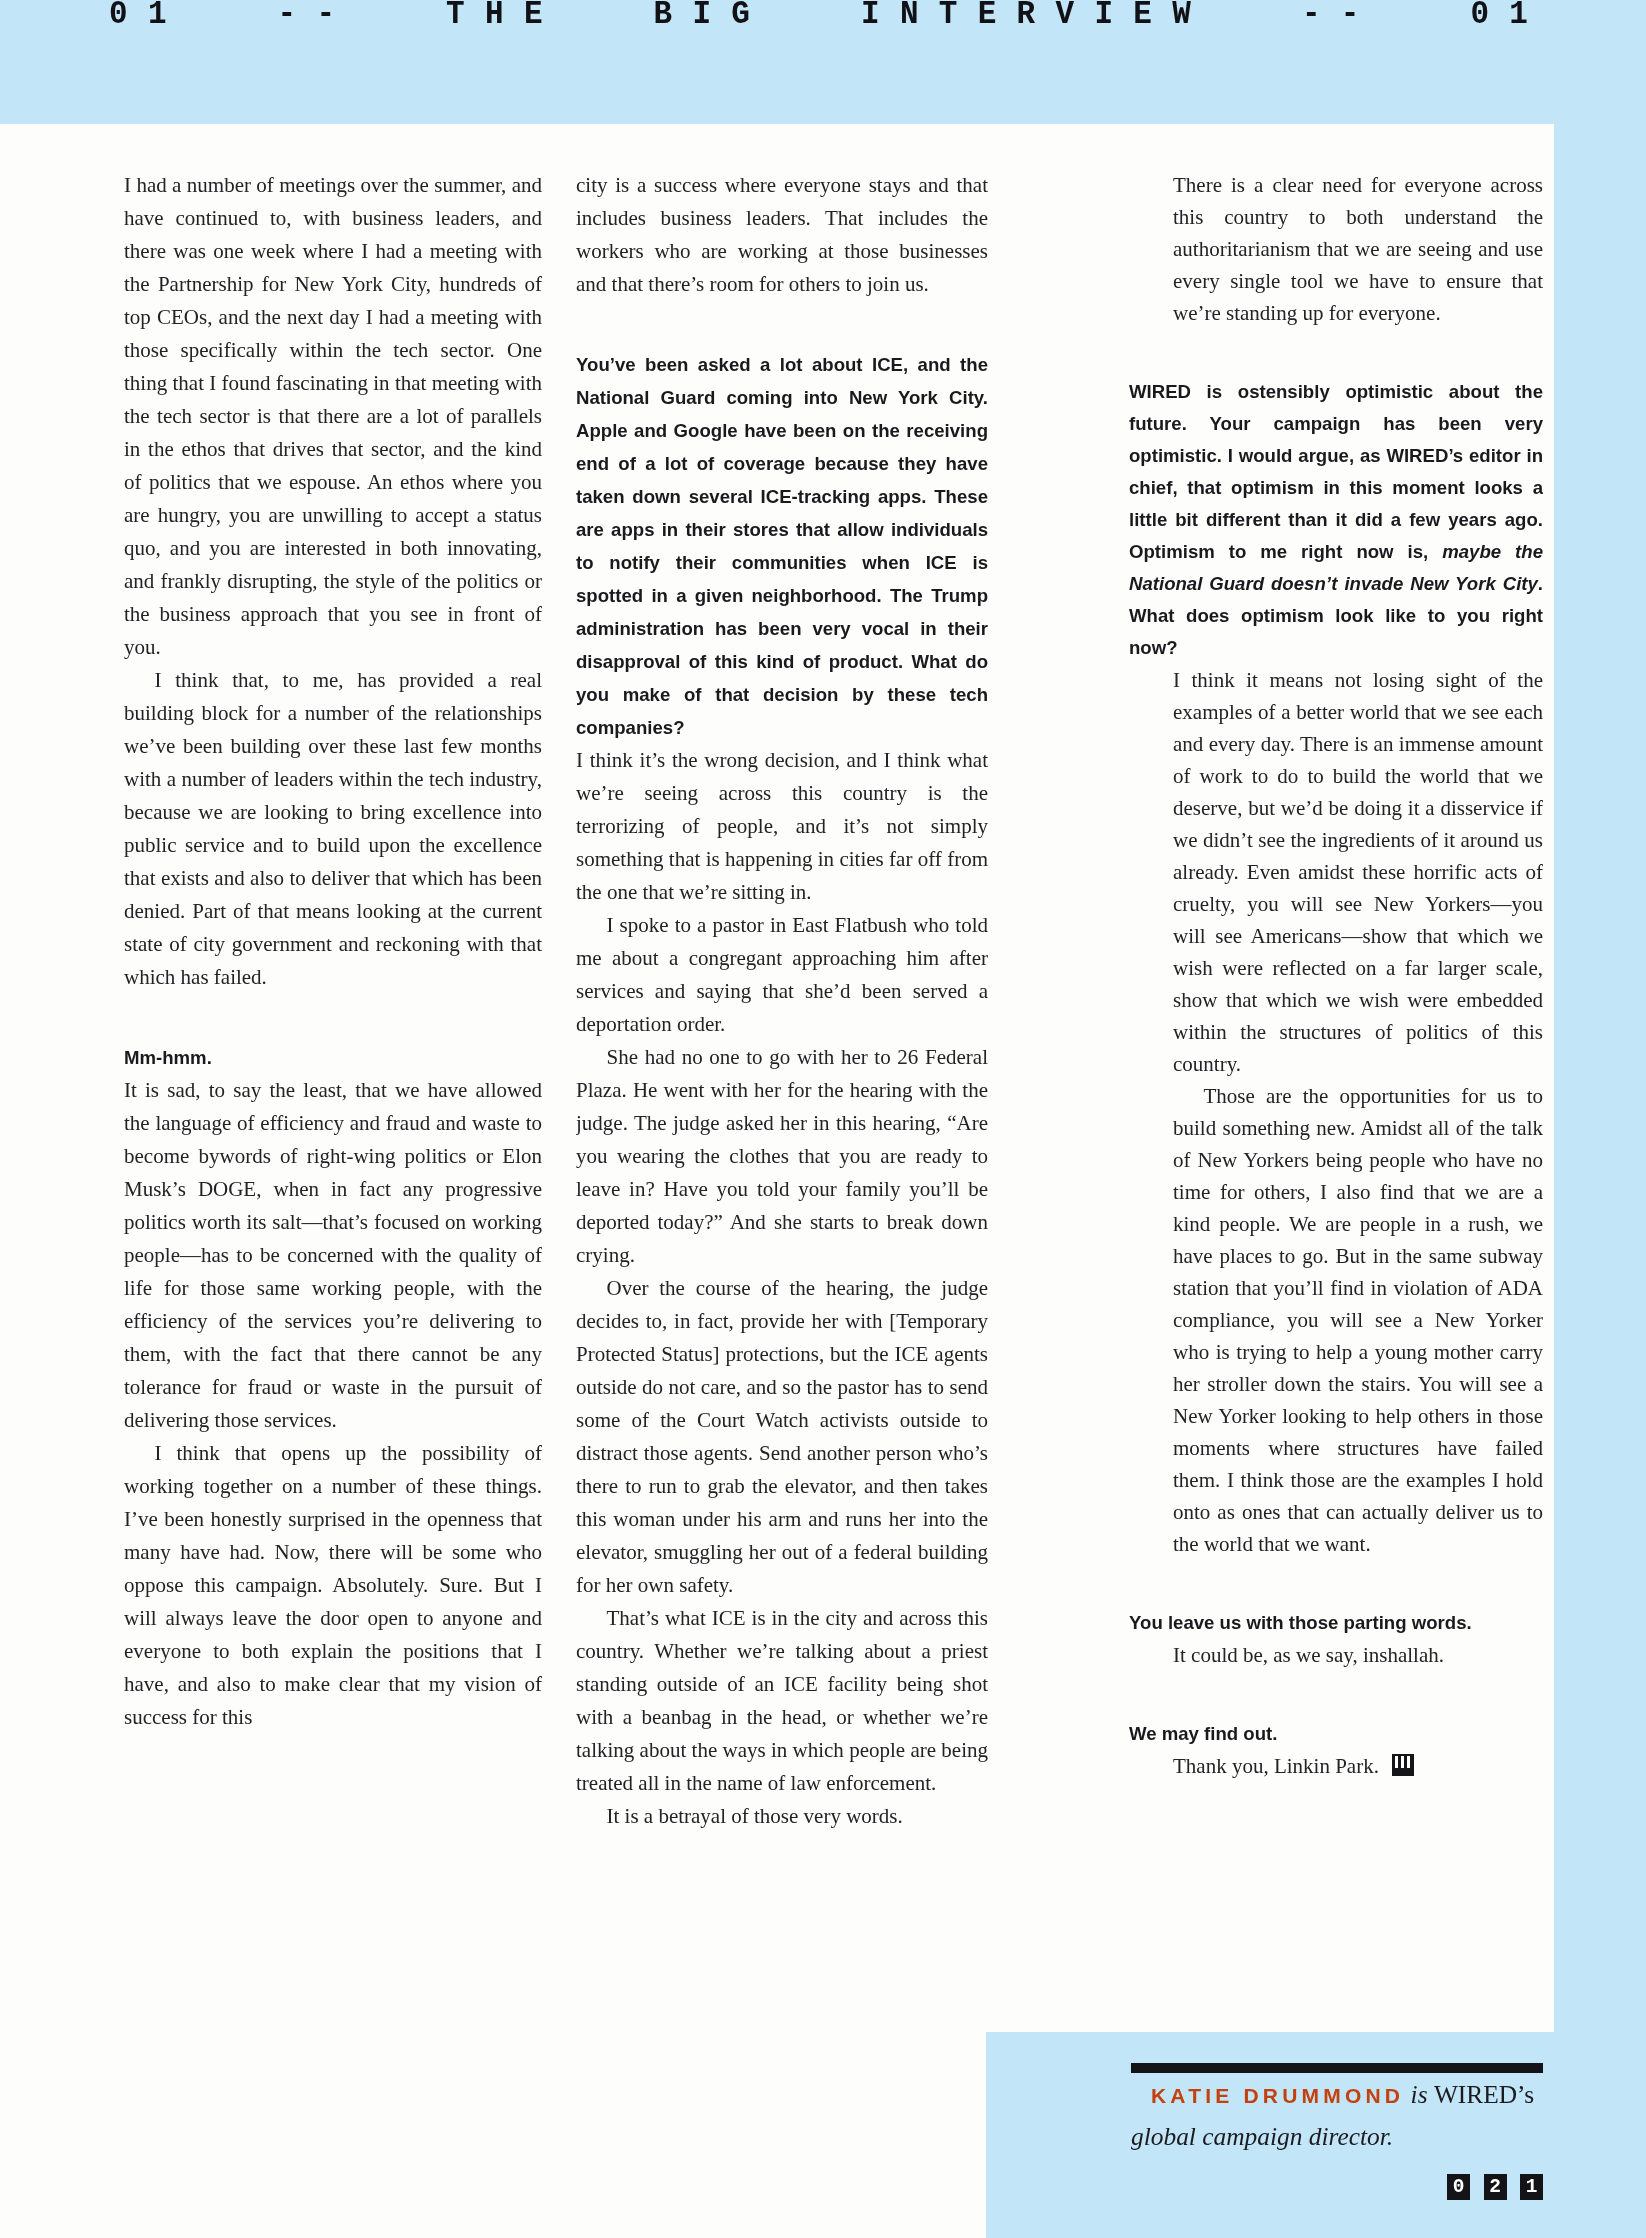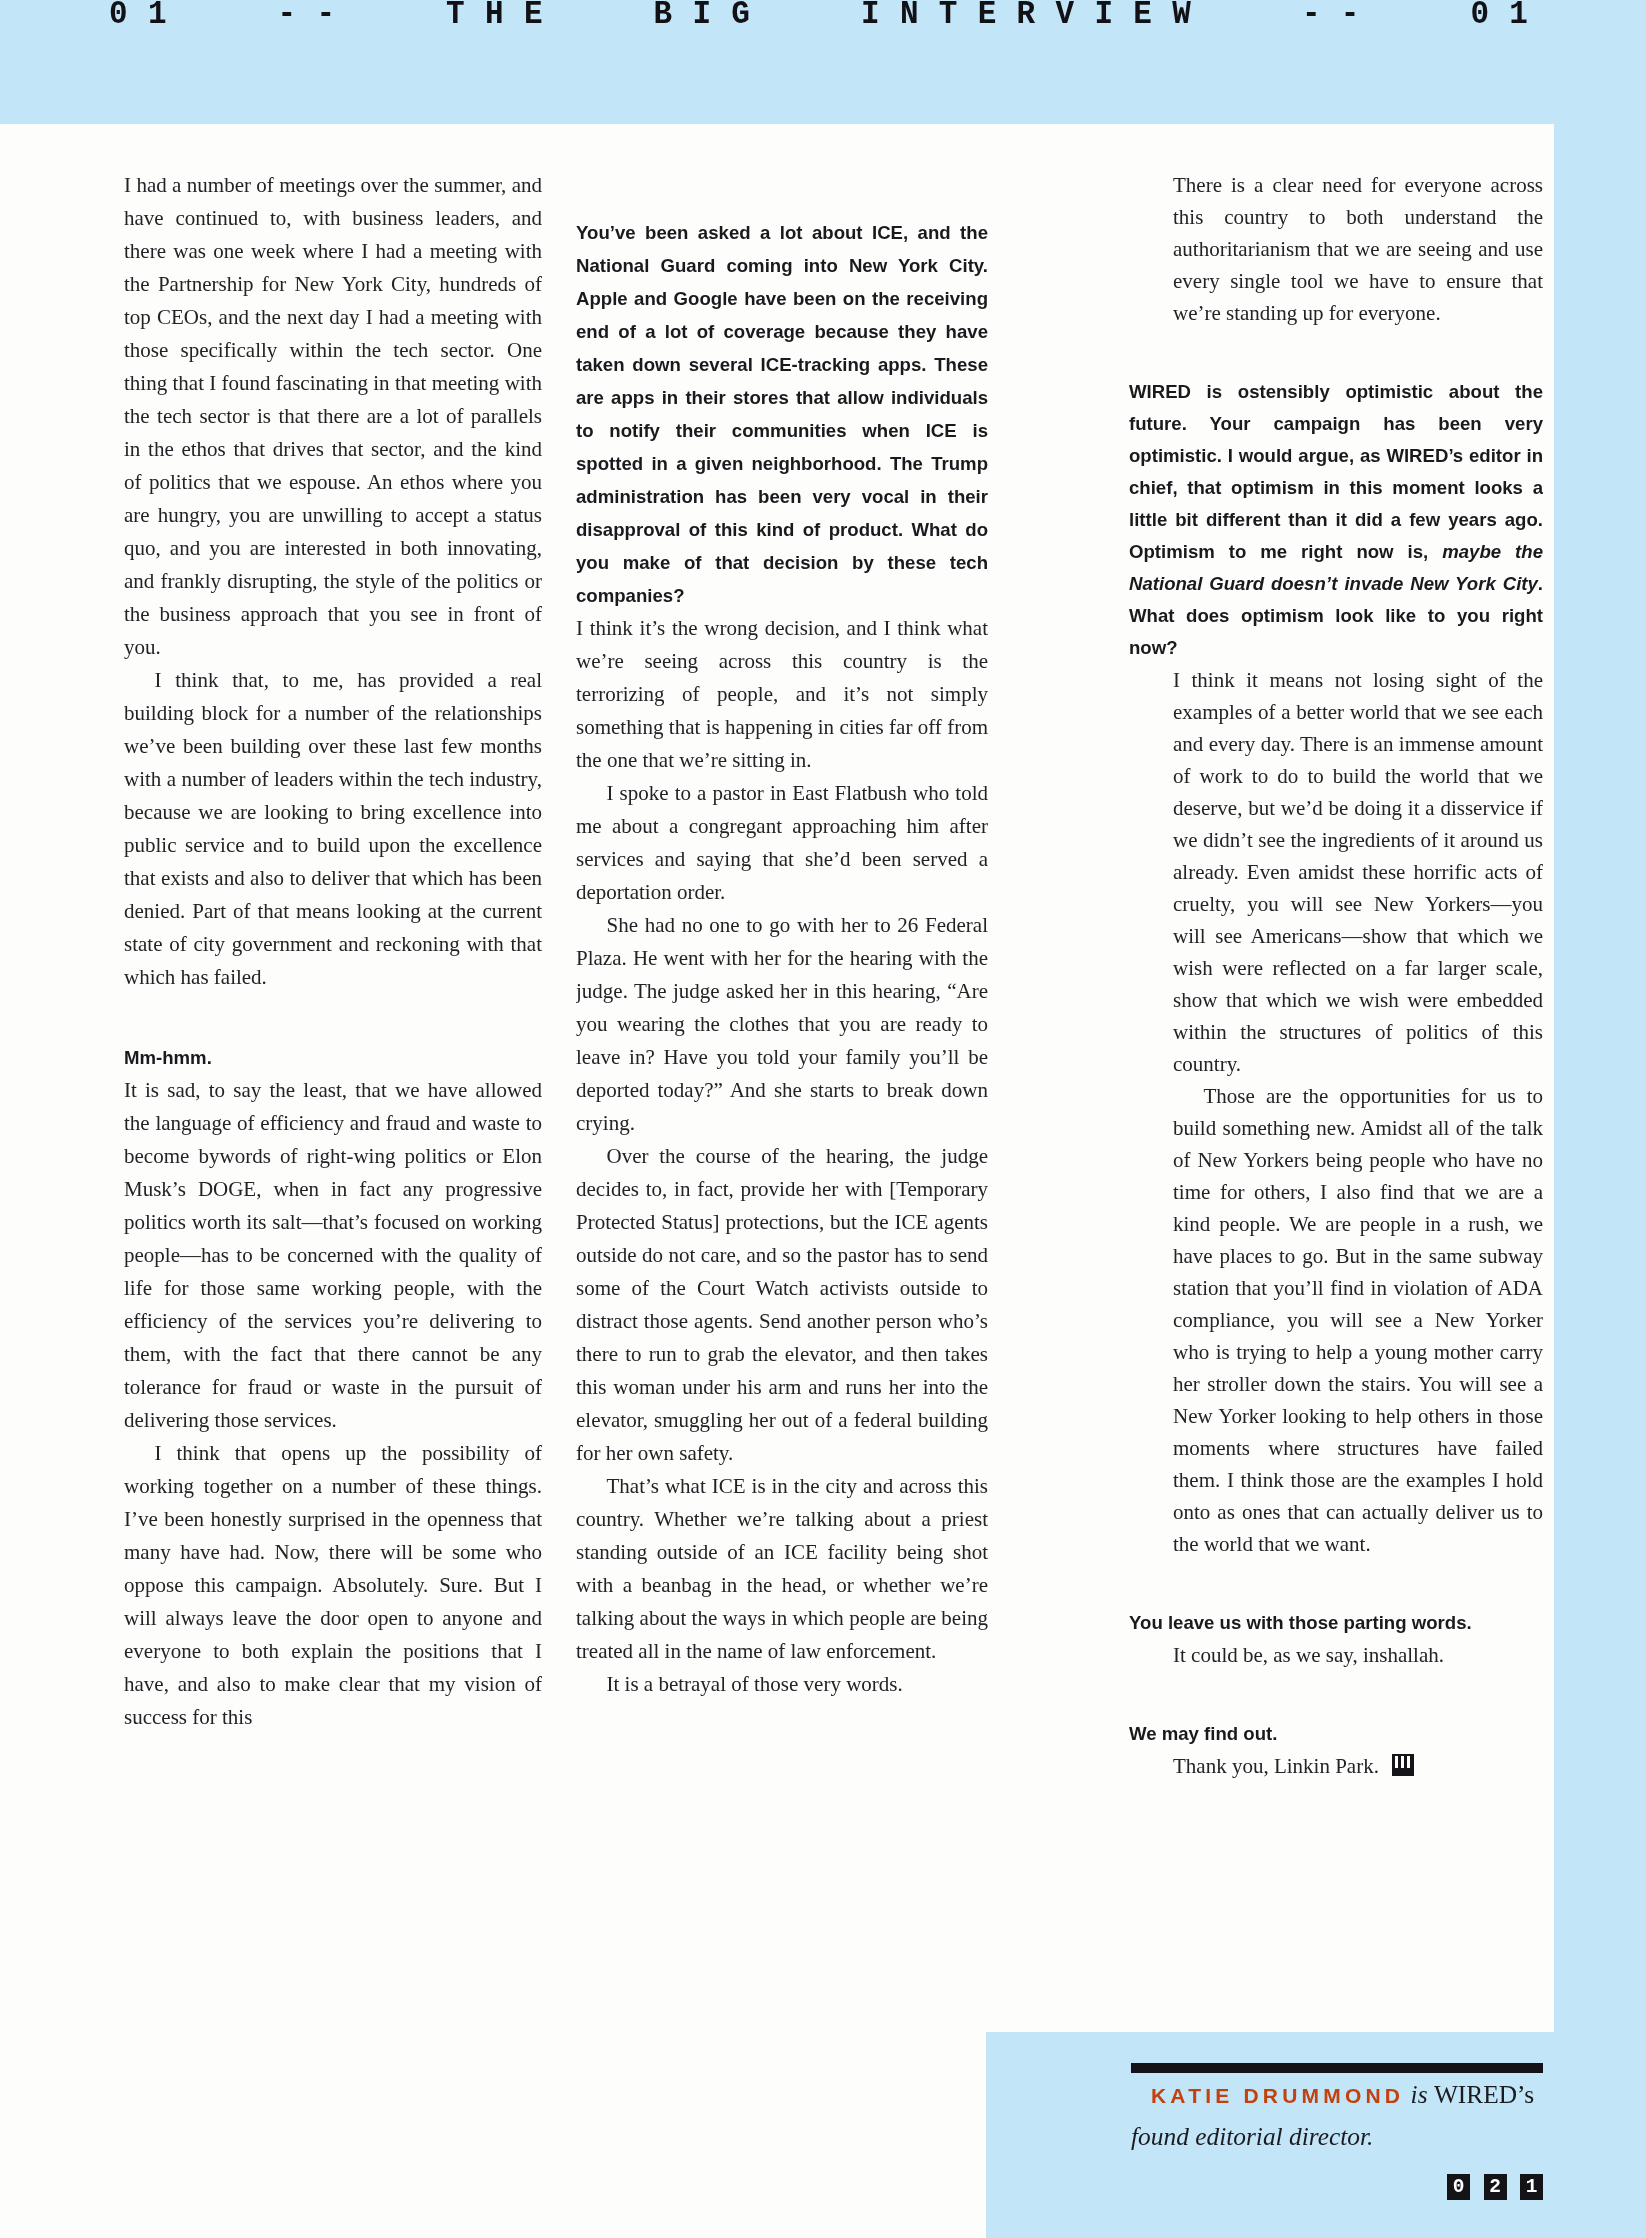--- a/index.html
+++ b/index.html
@@ -64,20 +64,21 @@
   </div>
 
 <div class="col" id="col1">
     <p class="a"><span>I had a number of meetings over the summer, and have continued to, with business leaders, and there was one week where I had a meeting with the Partnership for New York City, hundreds of top CEOs, and the next day I had a meeting with those specifically within the tech sector. One thing that I found fascinating in that meeting with the tech sector is that there are a lot of parallels in the ethos that drives that sector, and the kind of politics that we espouse. An ethos where you are hungry, you are unwilling to accept a status quo, and you are interested in both innovating, and frankly disrupting, the style of the politics or the business approach that you see in front of you.</span></p>
     <p class="a indent"><span>I think that, to me, has provided a real building block for a number of the relationships we’ve been building over these last few months with a number of leaders within the tech industry, because we are looking to bring excellence into public service and to build upon the excellence that exists and also to deliver that which has been denied. Part of that means looking at the current state of city government and reckoning with that which has failed.</span></p>
     <p class="q gap"><span>Mm-hmm.</span></p>
     <p class="a"><span>It is sad, to say the least, that we have allowed the language of efficiency and fraud and waste to become bywords of right-wing politics or Elon Musk’s DOGE, when in fact any progressive politics worth its salt—that’s focused on working people—has to be concerned with the quality of life for those same working people, with the efficiency of the services you’re delivering to them, with the fact that there cannot be any tolerance for fraud or waste in the pursuit of delivering those services.</span></p>
     <p class="a indent"><span>I think that opens up the possibility of working together on a number of these things. I’ve been honestly surprised in the openness that many have had. Now, there will be some who oppose this campaign. Absolutely. Sure. But I will always leave the door open to anyone and everyone to both explain the positions that I have, and also to make clear that my vision of success for this</span></p>
   </div>
 <div class="col" id="col2">
+    <p class="a"><span>city is a success where everyone stays and that includes business leaders. That includes the workers who are working at those businesses and that there’s room for others to join us.</span></p>
     <p class="q gap"><span>You’ve been asked a lot about ICE, and the National Guard coming into New York City. Apple and Google have been on the receiving end of a lot of coverage because they have taken down several ICE-tracking apps. These are apps in their stores that allow individuals to notify their communities when ICE is spotted in a given neighborhood. The Trump administration has been very vocal in their disapproval of this kind of product. What do you make of that decision by these tech companies?</span></p>
     <p class="a"><span>I think it’s the wrong decision, and I think what we’re seeing across this country is the terrorizing of people, and it’s not simply something that is happening in cities far off from the one that we’re sitting in.</span></p>
     <p class="a indent"><span>I spoke to a pastor in East Flatbush who told me about a congregant approaching him after services and saying that she’d been served a deportation order.</span></p>
     <p class="a indent"><span>She had no one to go with her to 26 Federal Plaza. He went with her for the hearing with the judge. The judge asked her in this hearing, “Are you wearing the clothes that you are ready to leave in? Have you told your family you’ll be deported today?” And she starts to break down crying.</span></p>
     <p class="a indent"><span>Over the course of the hearing, the judge decides to, in fact, provide her with [Temporary Protected Status] protections, but the ICE agents outside do not care, and so the pastor has to send some of the Court Watch activists outside to distract those agents. Send another person who’s there to run to grab the elevator, and then takes this woman under his arm and runs her into the elevator, smuggling her out of a federal building for her own safety.</span></p>
     <p class="a indent"><span>That’s what ICE is in the city and across this country. Whether we’re talking about a priest standing outside of an ICE facility being shot with a beanbag in the head, or whether we’re talking about the ways in which people are being treated all in the name of law enforcement.</span></p>
     <p class="a indent"><span>It is a betrayal of those very words.</span></p>
   </div>
 <div class="col" id="col3">
     <p class="a"><span>There is a clear need for everyone across this country to both understand the authoritarianism that we are seeing and use every single tool we have to ensure that we’re standing up for everyone.</span></p>
@@ -85,20 +86,20 @@
     <p class="a"><span>I think it means not losing sight of the examples of a better world that we see each and every day. There is an immense amount of work to do to build the world that we deserve, but we’d be doing it a disservice if we didn’t see the ingredients of it around us already. Even amidst these horrific acts of cruelty, you will see New Yorkers—you will see Americans—show that which we wish were reflected on a far larger scale, show that which we wish were embedded within the structures of politics of this country.</span></p>
     <p class="a indent"><span>Those are the opportunities for us to build something new. Amidst all of the talk of New Yorkers being people who have no time for others, I also find that we are a kind people. We are people in a rush, we have places to go. But in the same subway station that you’ll find in violation of ADA compliance, you will see a New Yorker who is trying to help a young mother carry her stroller down the stairs. You will see a New Yorker looking to help others in those moments where structures have failed them. I think those are the examples I hold onto as ones that can actually deliver us to the world that we want.</span></p>
     <p class="q gap"><span>You leave us with those parting words.</span></p>
     <p class="a"><span>It could be, as we say, inshallah.</span></p>
     <p class="q gap"><span>We may find out.</span></p>
     <p class="a"><span>Thank you, Linkin Park. </span><span class="endmark"></span></p>
   </div>
 
 <div class="blue-block">
   <div class="rule"></div>
-  <p class="bio"><span class="name">KATIE DRUMMOND</span><span id="bio-runs"><em> is </em><span>WIRED’s </span><em>found editorial director.</em></span></p>
+  <p class="bio"><span class="name">KATIE DRUMMOND</span><span id="bio-runs"><em> is </em><span>WIRED’s </span><em>global campaign director.</em></span></p>
   <div class="pagenums" id="pagenums">
       <span class="pagebox">0</span>
       <span class="pagebox">2</span>
       <span class="pagebox">1</span>
     </div>
 </div>
 
 
 </body></html>

